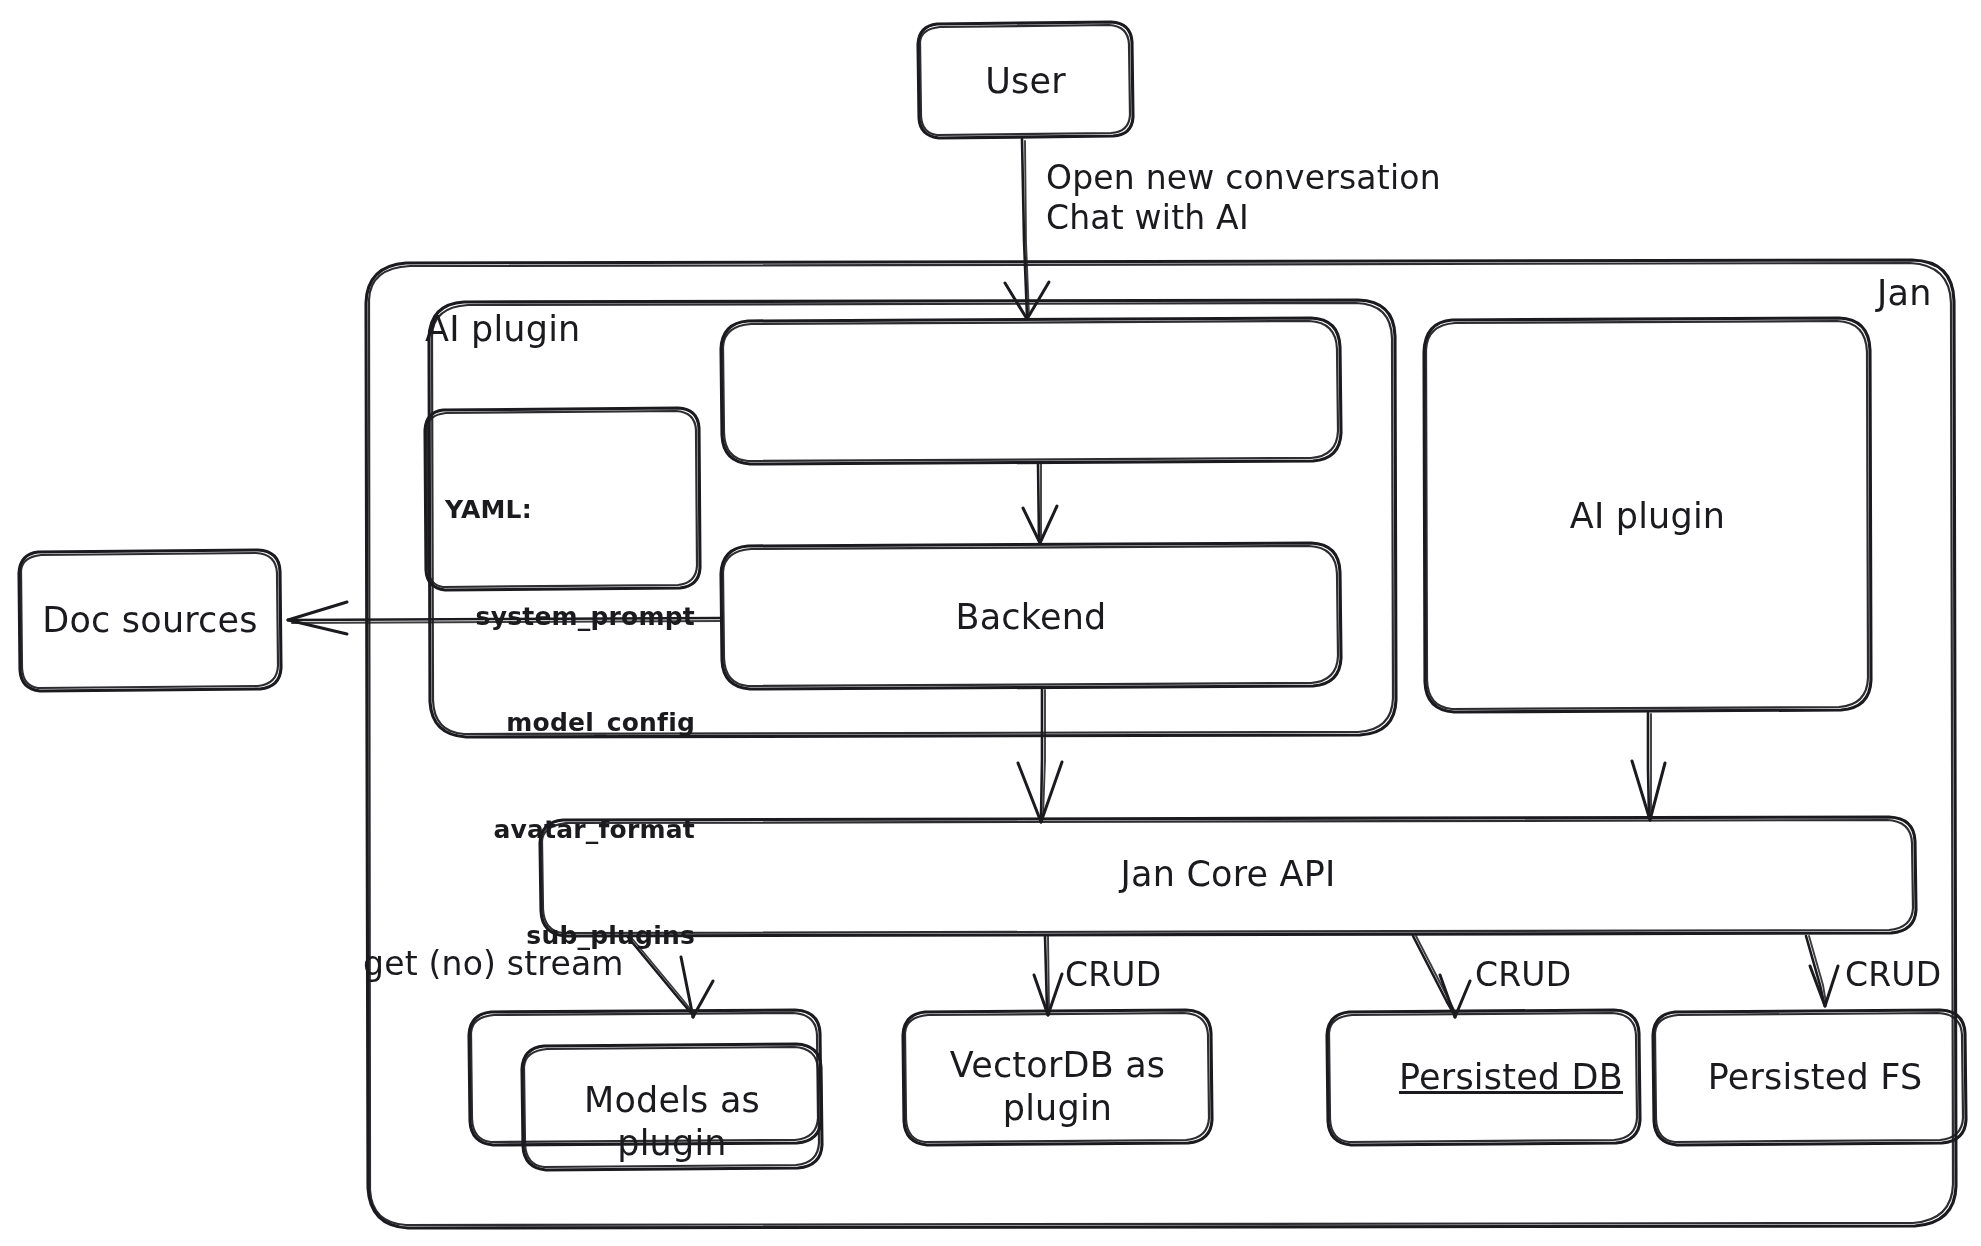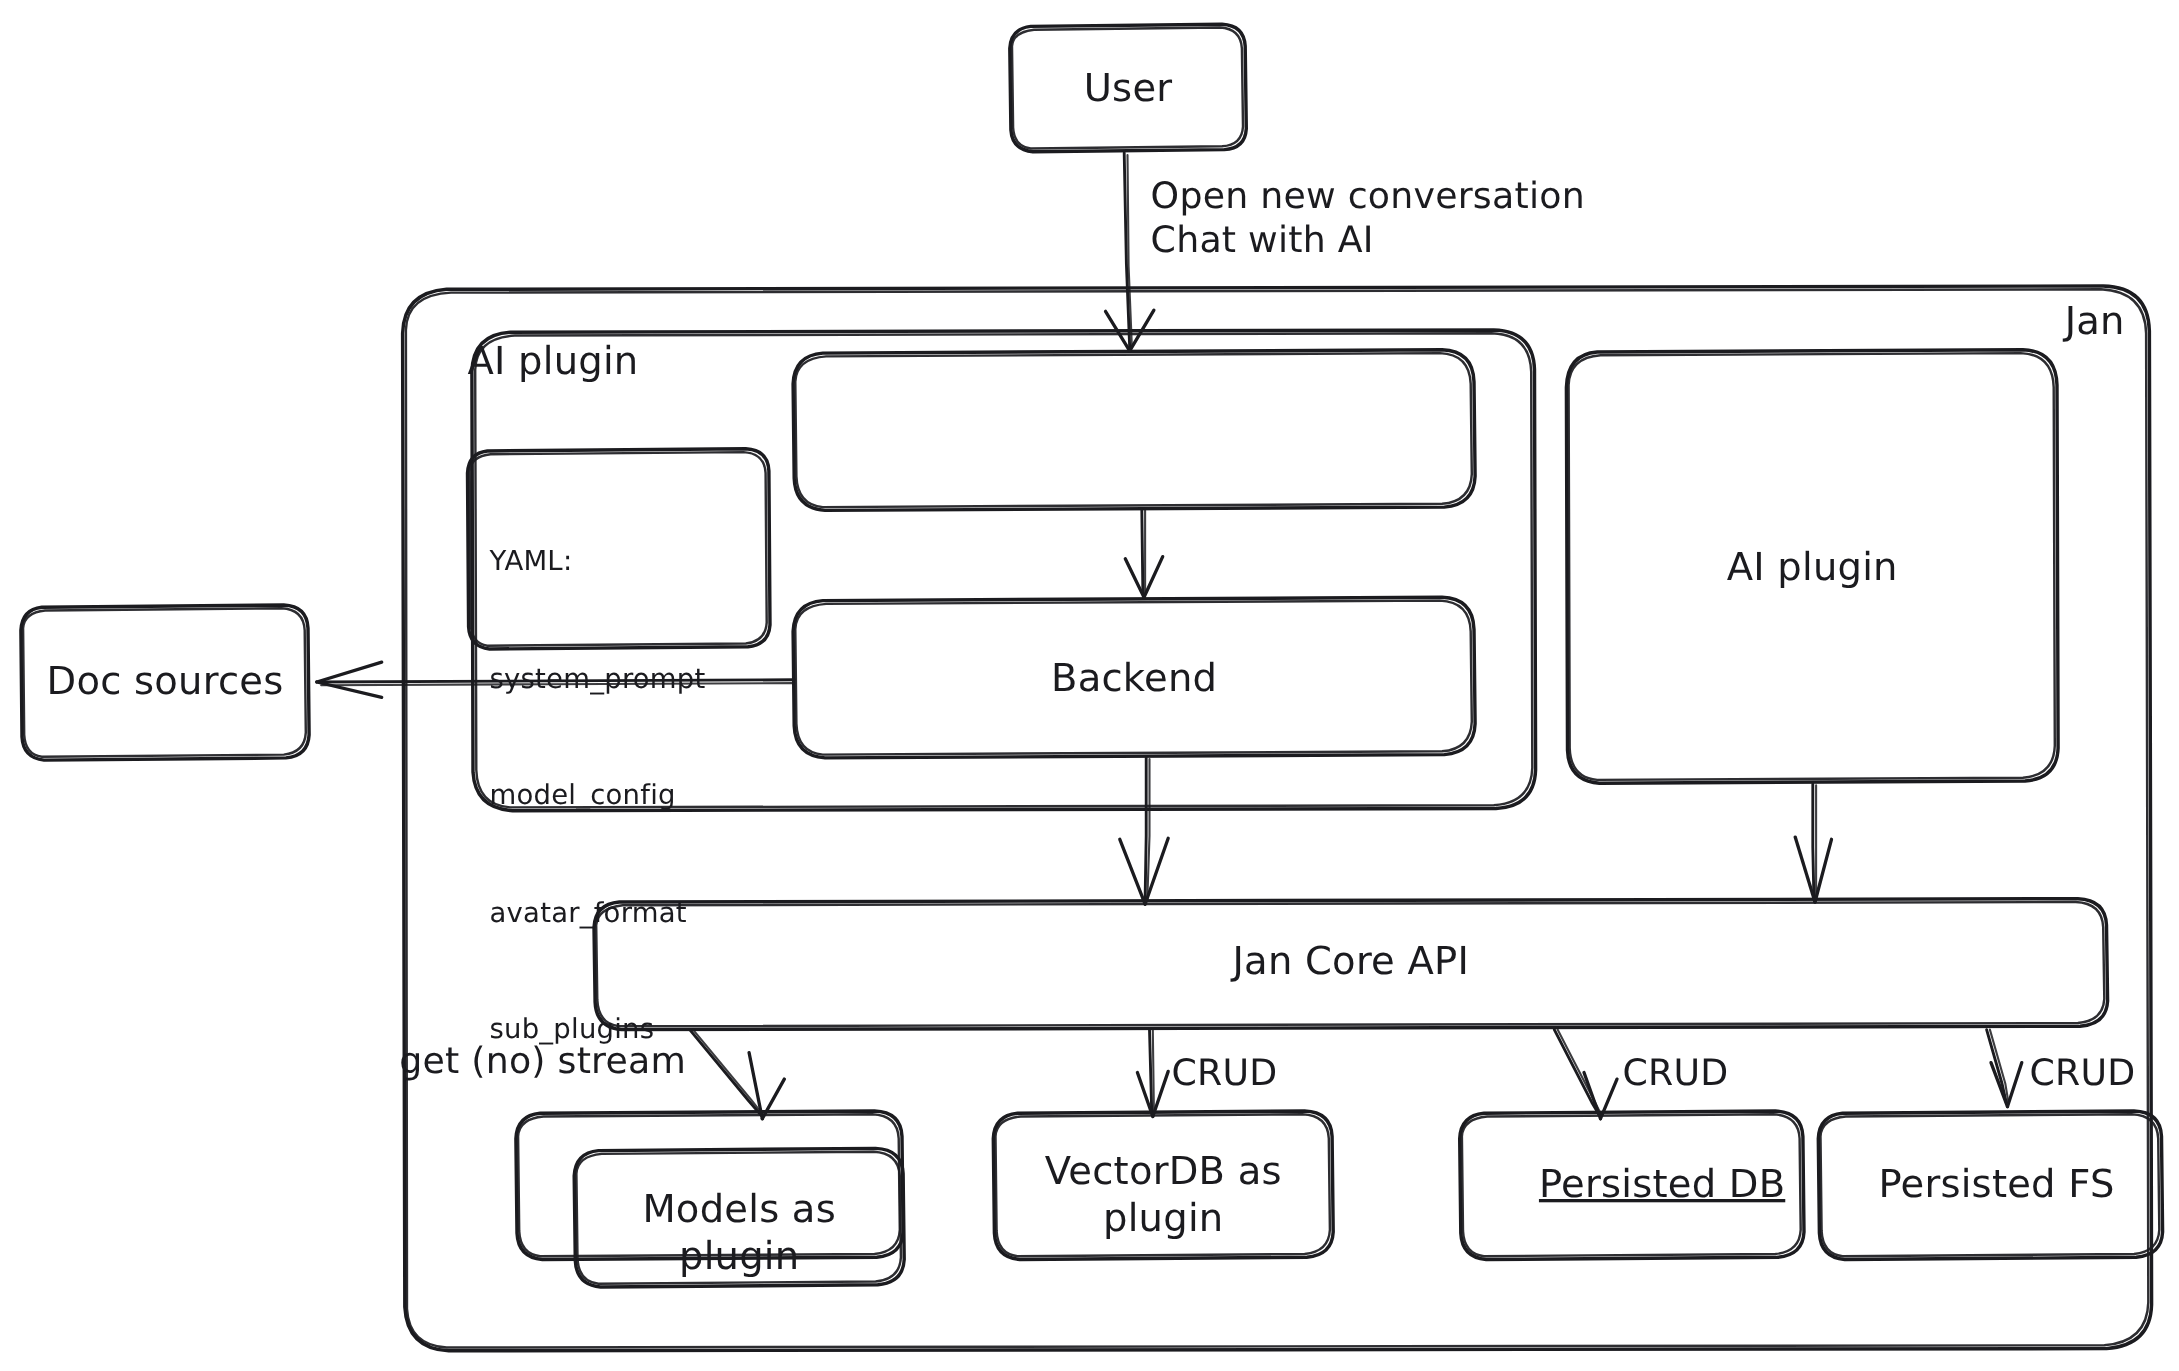--- a/index.html
+++ b/index.html
@@ -51,21 +51,21 @@
     font-size: 35px;
   }
   .lbl-edge {
     font-size: 33px;
   }
   .lbl-yaml {
     font-size: 25px;
     line-height: 1.42;
   }
   .lbl-yaml .yaml-head { display: block; }
-  .lbl-yaml .yaml-item { display: block; }
+  .lbl-yaml .yaml-item { display: block; text-align: right; }
   .center-box {
     display: flex;
     align-items: center;
     justify-content: center;
     text-align: center;
     border-radius: 16px;
   }
 </style>
 </head>
 <body>
@@ -226,21 +226,21 @@
   <div class="label lbl-node center-box" style="left:522px; top:1044px; width:300px; height:156px;"><span style="white-space:pre-line;">Models as
 plugin</span></div>
 
   <div class="label lbl-node center-box" style="left:903px; top:1010px; width:309px; height:153px;"><span style="white-space:pre-line;">VectorDB as
 plugin</span></div>
 
   <div class="label lbl-node center-box" style="left:1327px; top:1010px; width:368px; height:135px;text-decoration:underline;">Persisted DB</div>
 
   <div class="label lbl-node center-box" style="left:1653px; top:1010px; width:324px; height:135px;">Persisted FS</div>
 
-  <div class="label lbl-yaml" style="left:445px; top:421px; width:250px;">
+  <div class="label lbl-yaml" style="left:445px; top:421px; width:250px;font-weight:bold;">
     <span class="yaml-head">YAML:</span>
     <span class="yaml-item">system_prompt</span>
     <span class="yaml-item">model_config</span>
     <span class="yaml-item">avatar_format</span>
     <span class="yaml-item">sub_plugins</span>
   </div>
 
   <div class="label lbl-edge" style="left:1046px; top:158px; white-space:pre-line;">Open new conversation
 Chat with AI</div>
 

